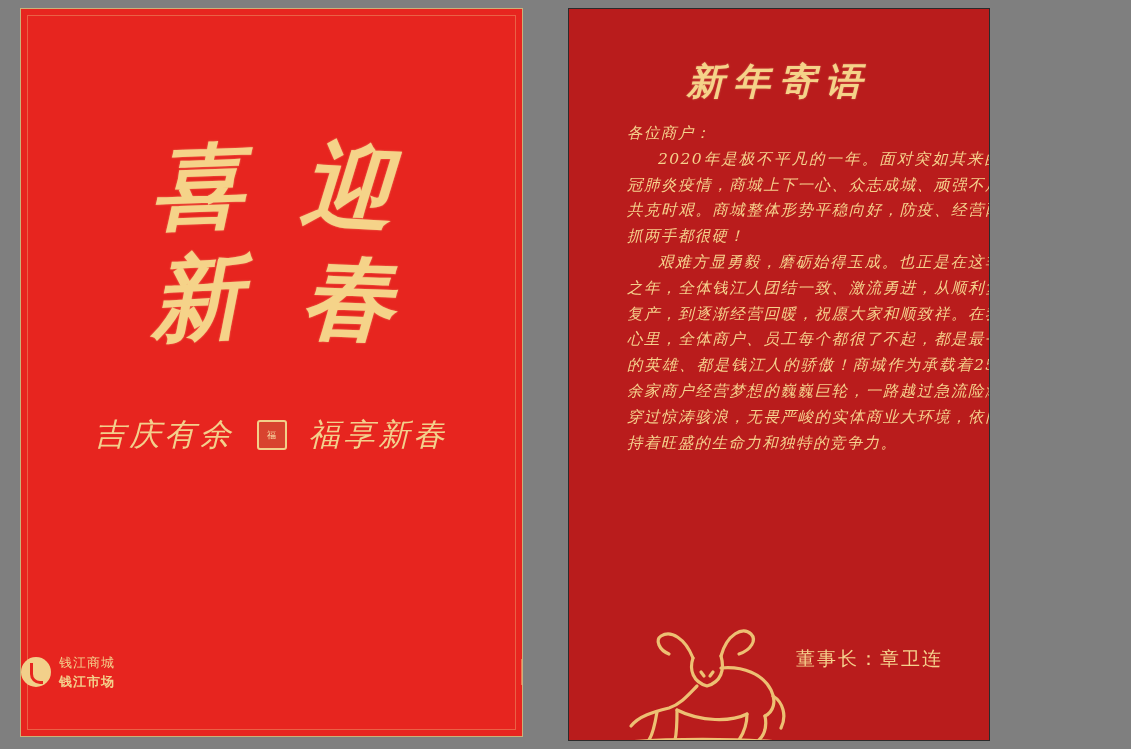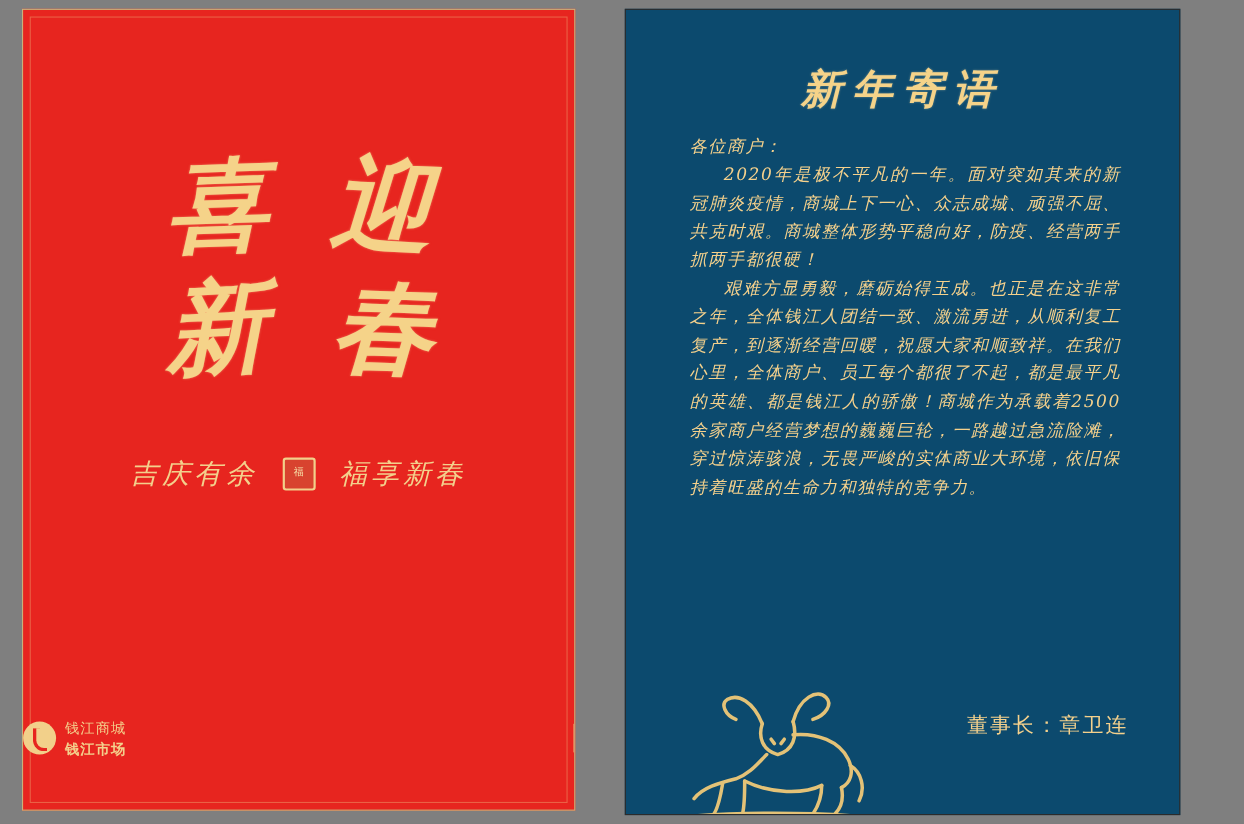--- a/index.html
+++ b/index.html
@@ -76,21 +76,21 @@
     top: 405px;
     width: 100%;
     display: flex;
     justify-content: center;
     align-items: center;
     gap: 22px;
     color: #f2d08a;
   }
   .blessing-text {
     font-family: "DejaVu Serif", serif;
-    font-size: 25px;
+    font-size: 31px;
     letter-spacing: 4px;
     font-style: italic;
     color: #f3d08c;
   }
   .seal {
     width: 30px;
     height: 30px;
     background: #d8432f;
     border: 2px solid #f2d08a;
     border-radius: 3px;
@@ -164,23 +164,23 @@
     width: 1px;
     height: 26px;
     background: rgba(242, 208, 138, 0.5);
   }
 
   
   .card-right {
     position: absolute;
     left: 568px;
     top: 8px;
-    width: 505px;
+    width: 422px;
     height: 733px;
-    background: #0c4a6e;
+    background: #b91c1c;
     border: 1px solid #2b2b2b;
     box-sizing: border-box;
     overflow: hidden;
     padding-left: 32px;
   }
 
   .letter-title {
     position: absolute;
     top: 48px;
     left: 0;

